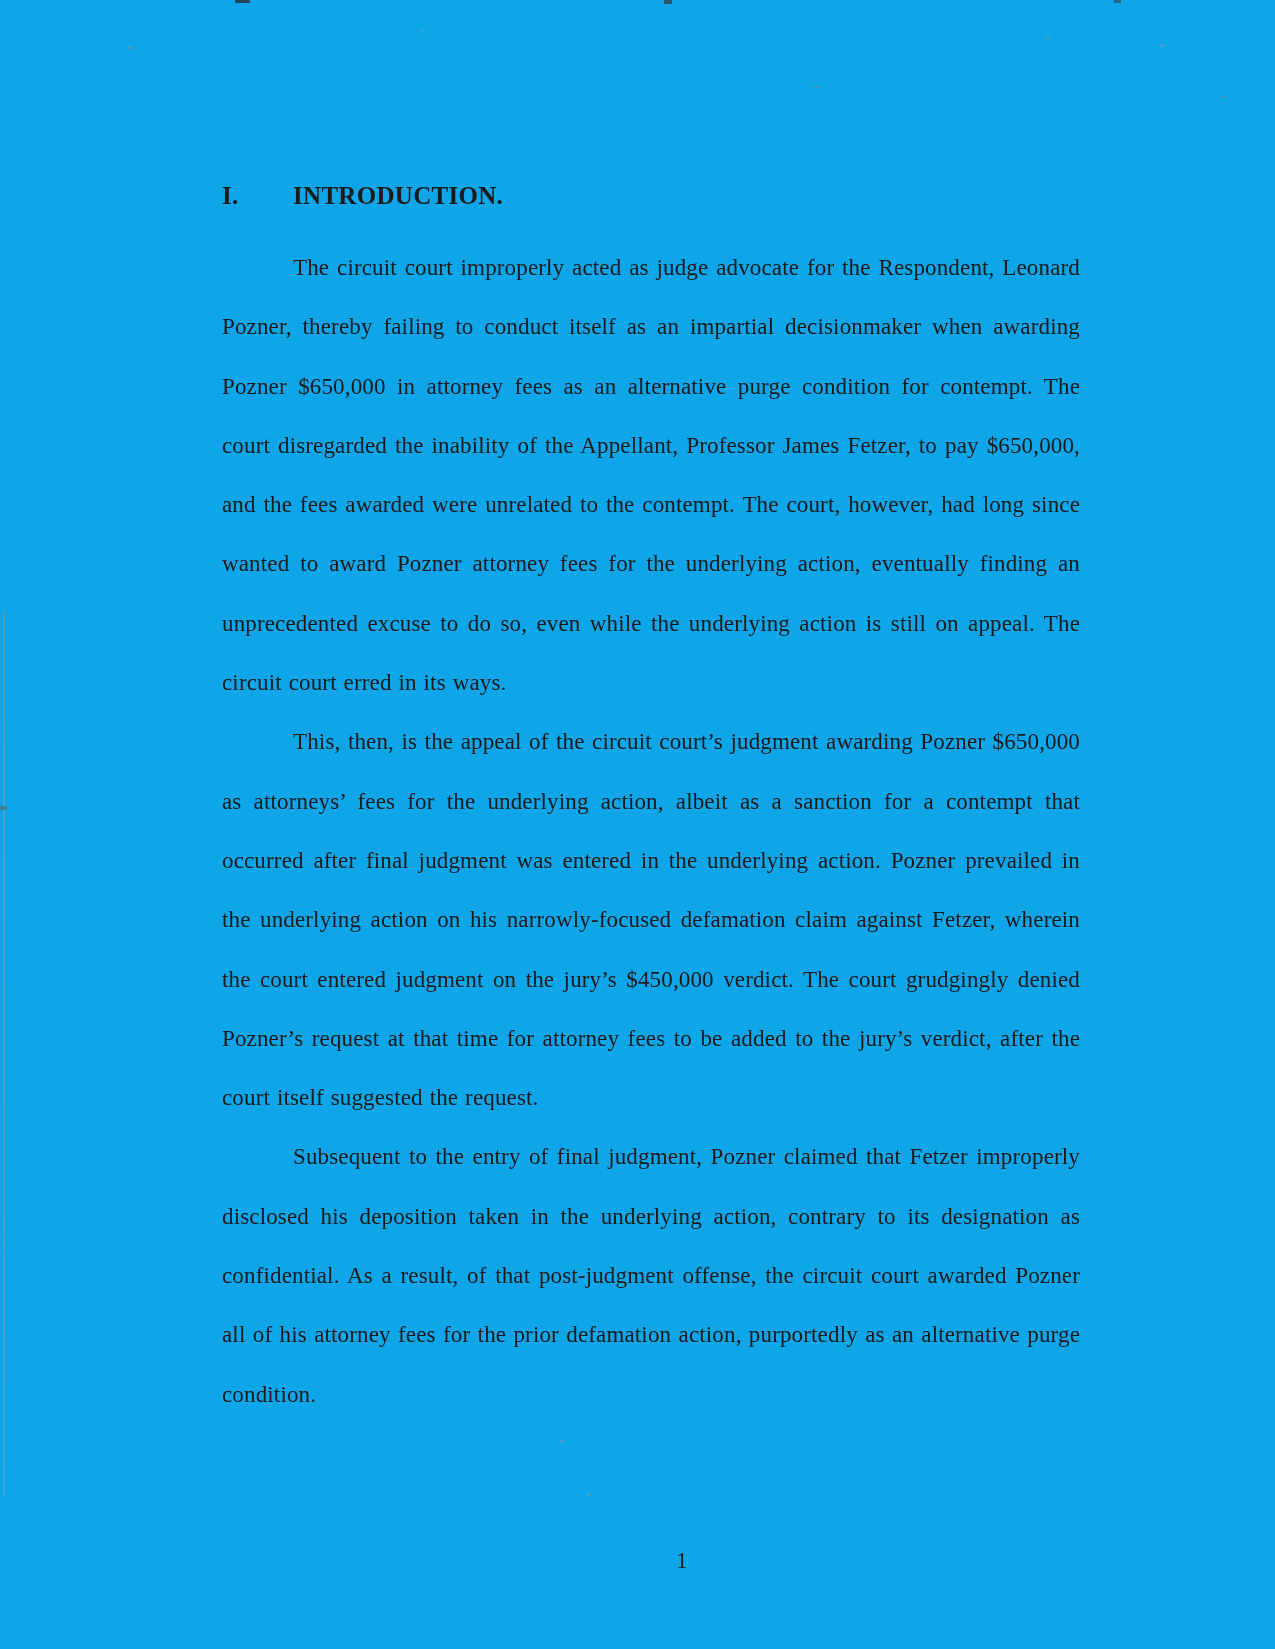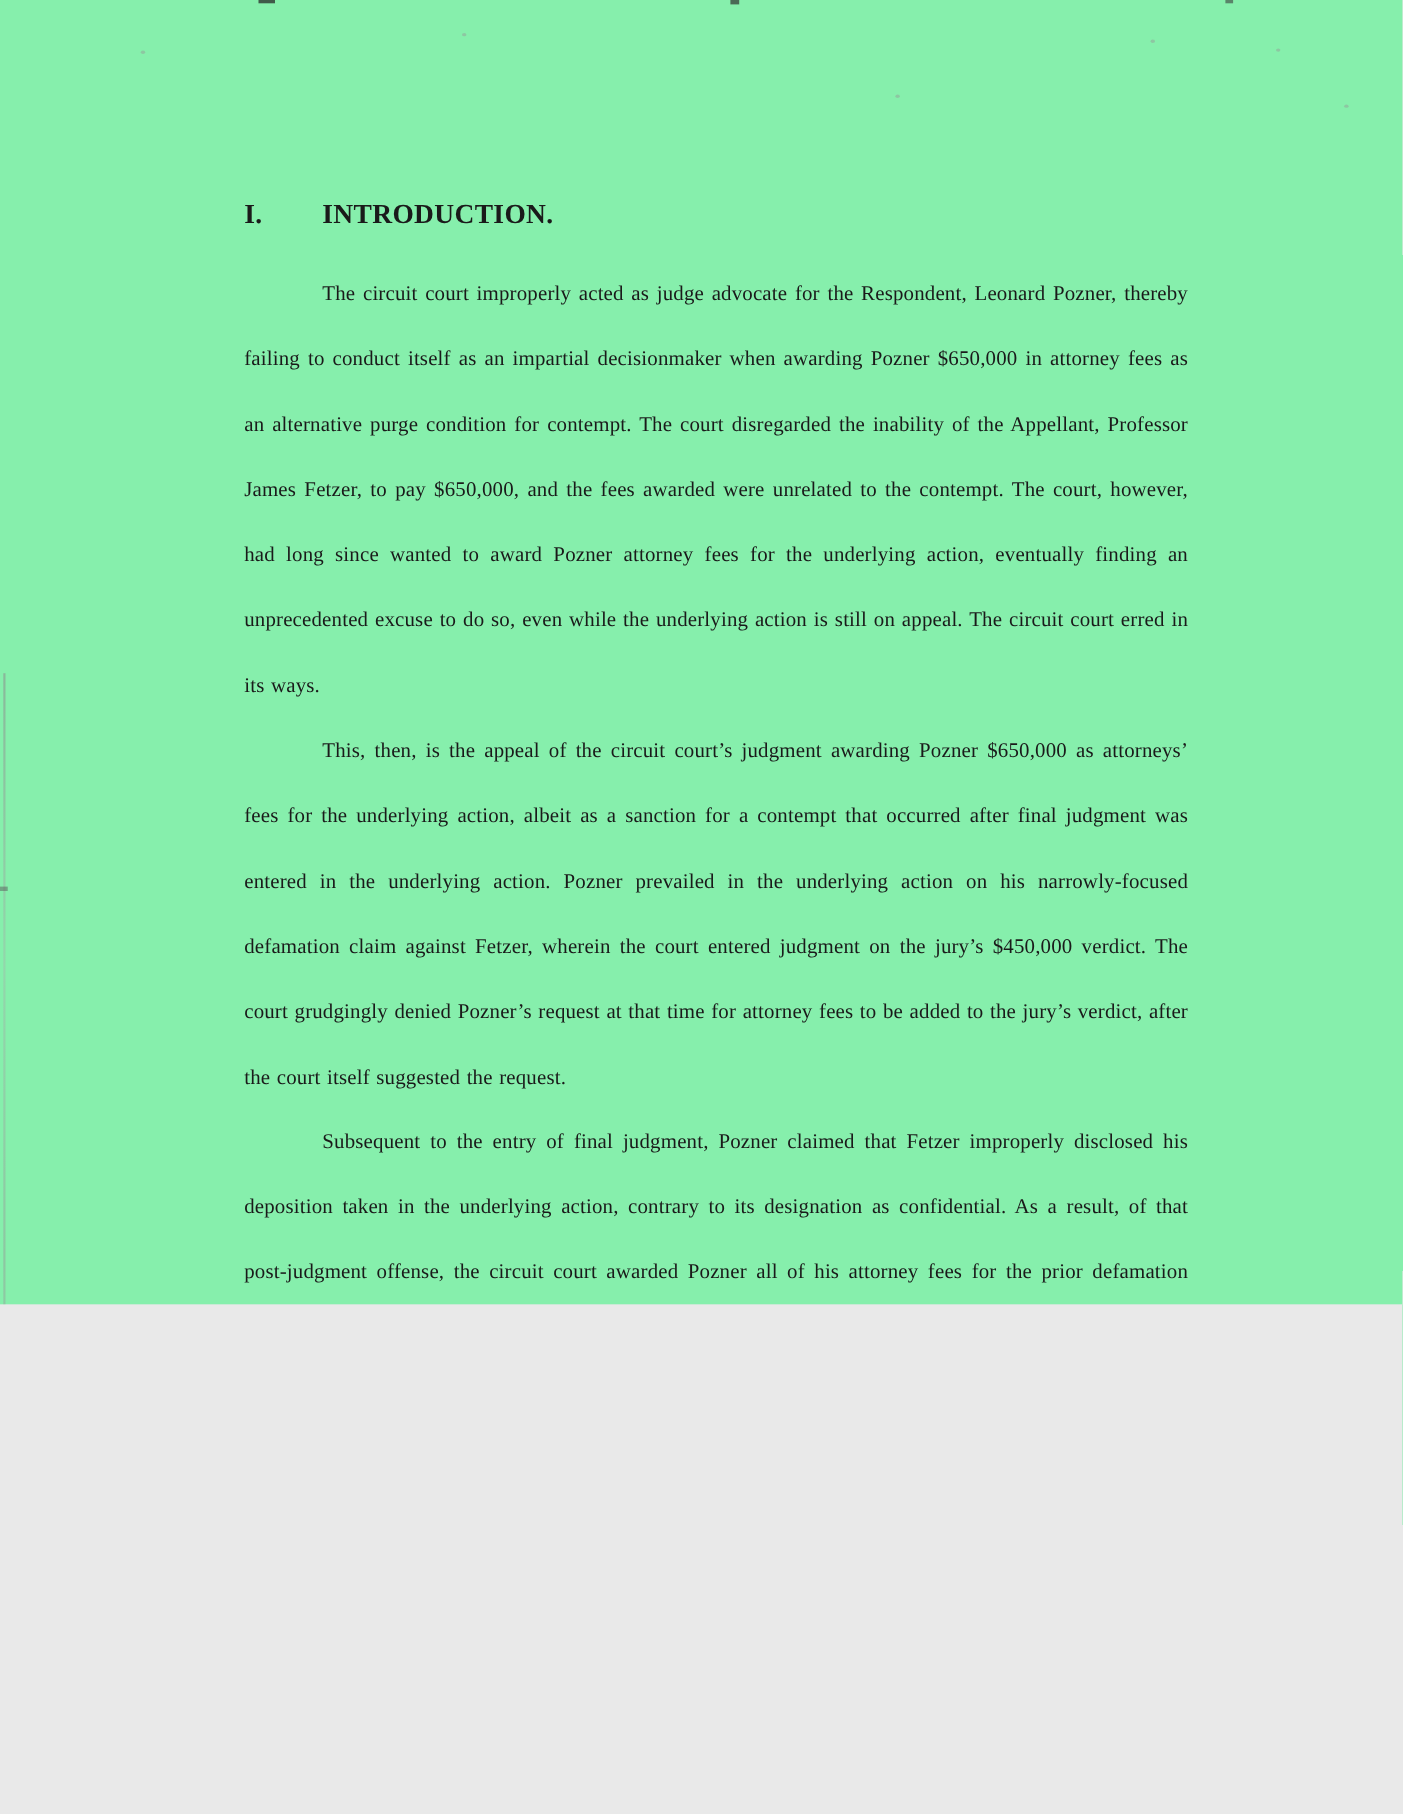--- a/index.html
+++ b/index.html
@@ -3,23 +3,23 @@
 <meta charset="utf-8">
 <style>
   html, body {
     margin: 0;
     padding: 0;
     background: #e9e9e9;
   }
   .page {
     position: relative;
     width: 1275px;
-    height: 1186px;
+    height: 1649px;
     margin: 0 auto;
-    background: #86efac;
+    background: #0ea5e9;
     overflow: hidden;
     font-family: "Liberation Serif", "DejaVu Serif", serif;
     color: #1a1a1a;
   }
   .content {
     position: absolute;
     left: 222px;
     top: 178px;
     width: 858px;
   }
@@ -30,21 +30,21 @@
     margin-bottom: 24px;
     letter-spacing: 0.3px;
     white-space: nowrap;
   }
   .heading .numeral {
     display: inline-block;
     width: 71px;
   }
   .para {
     margin: 0;
-    font-size: 19px;
+    font-size: 23px;
     line-height: 59.3px;
     text-align: justify;
     text-indent: 71px;
     letter-spacing: 0.15px;
     word-spacing: 1px;
   }
   .page-number {
     position: absolute;
     top: 1548px;
     left: 676px;

